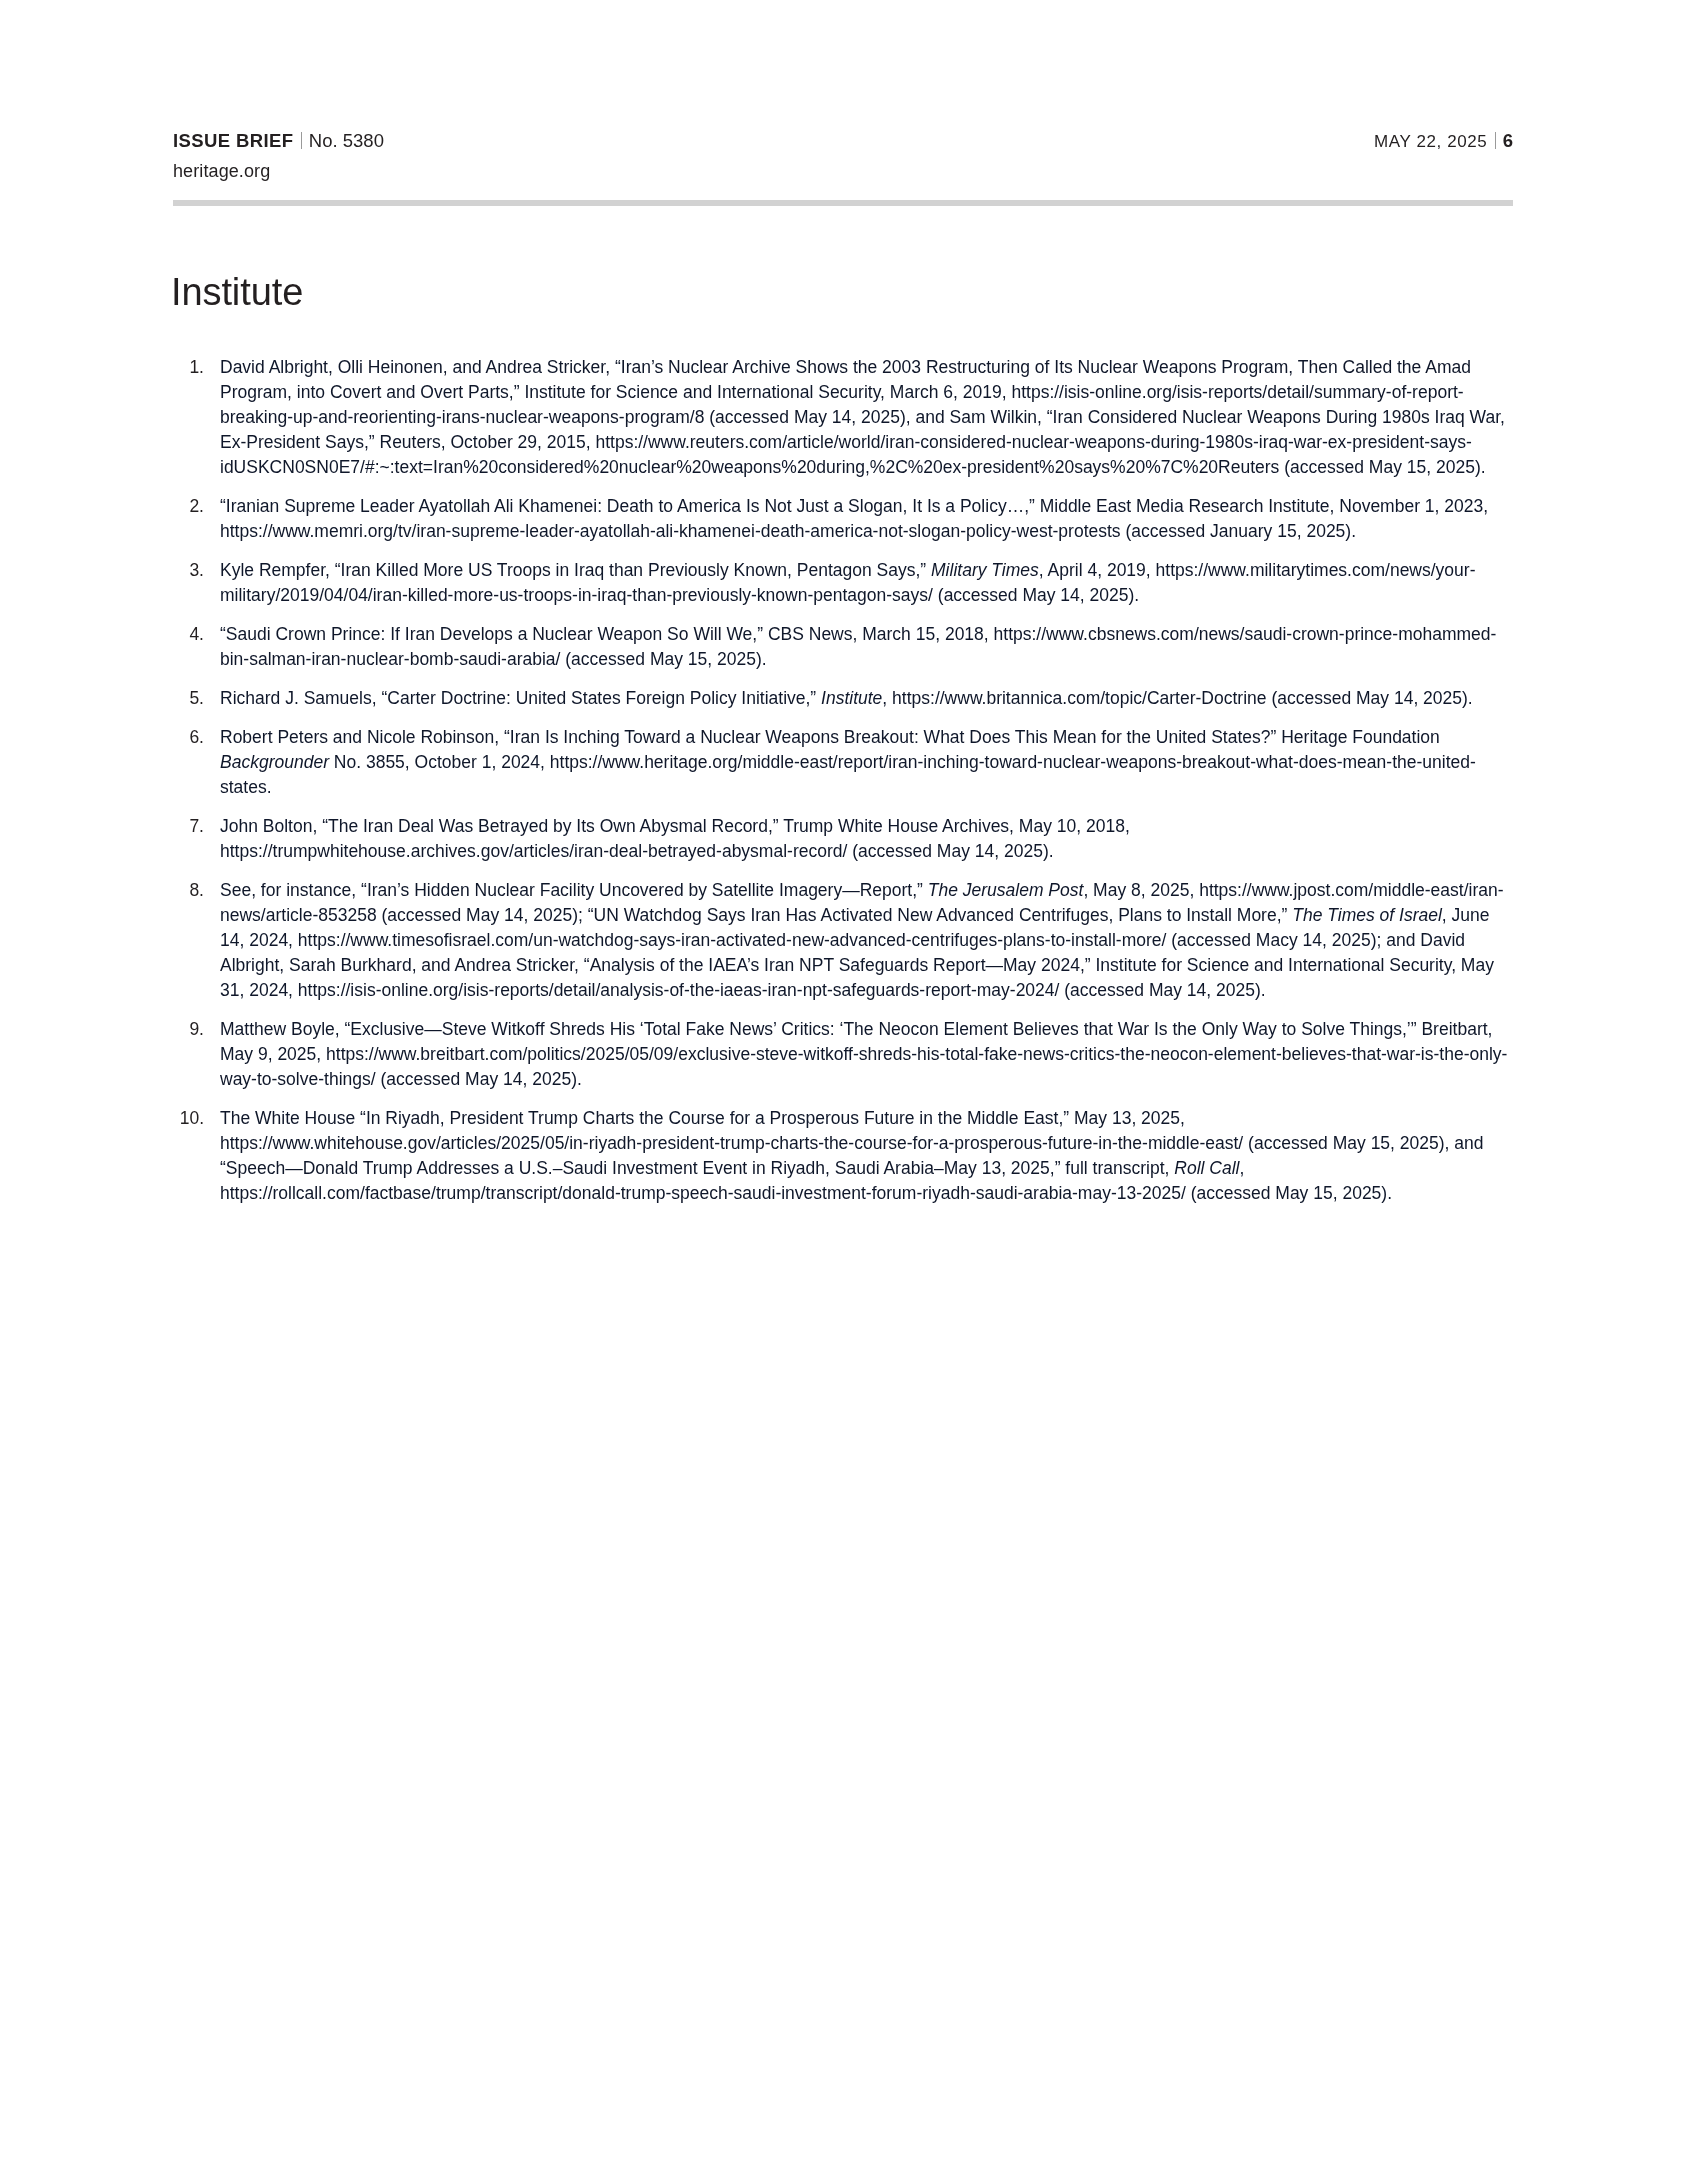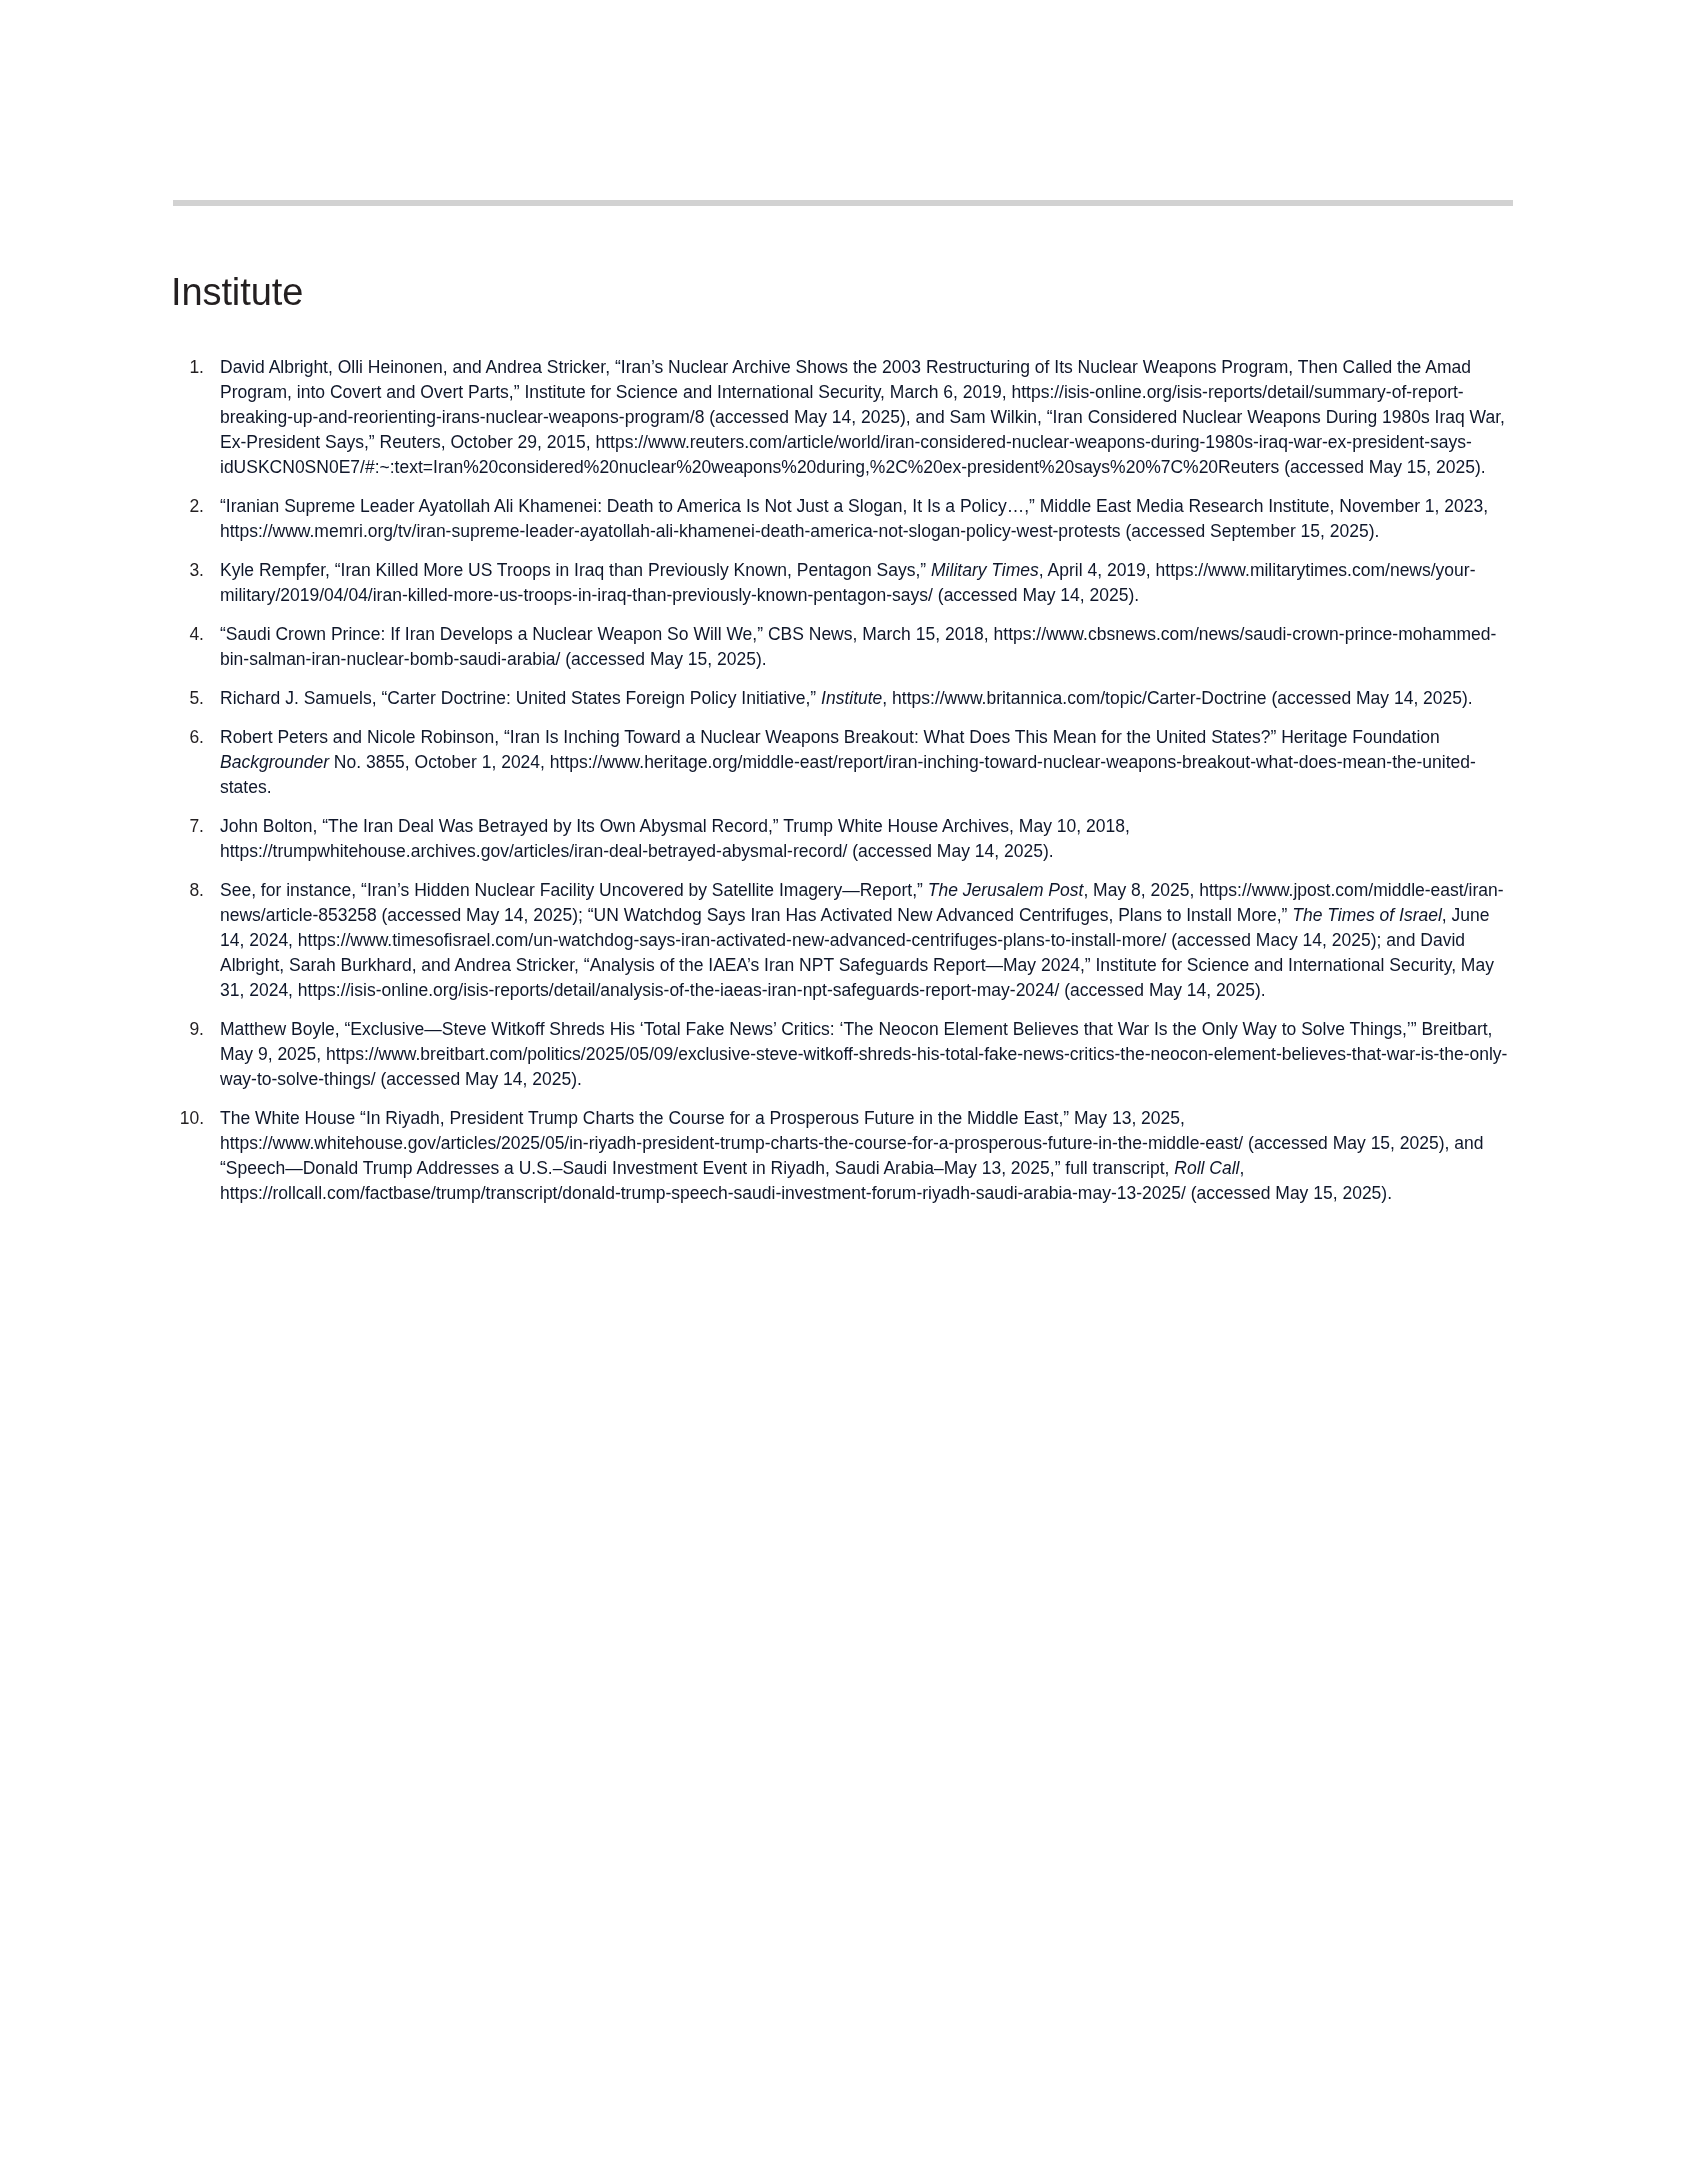--- a/index.html
+++ b/index.html
@@ -137,33 +137,48 @@
   }
   .note-body i {
     font-style: italic;
   }
 </style>
 </head>
 <body>
 
 <div class="page">
 
+  <div class="runhead">
+    <div class="runhead-row">
+      <div class="runhead-left">
+        <span class="brief-label">ISSUE BRIEF</span>
+        <span class="runhead-sep"></span>
+        <span class="brief-number">No. 5380</span>
+      </div>
+      <div class="runhead-right">
+        <span class="runhead-date">MAY 22, 2025</span>
+        <span class="runhead-sep"></span>
+        <span class="runhead-pagenum">6</span>
+      </div>
+    </div>
+    <div class="site-url">heritage.org</div>
+  </div>
 
   <div class="rule"></div>
 
   <div class="endnotes-title">Institute</div>
 
   <div class="notes">
       <div class="note">
         <div class="note-num">1.</div>
         <div class="note-body">David Albright, Olli Heinonen, and Andrea Stricker, “Iran’s Nuclear Archive Shows the 2003 Restructuring of Its Nuclear Weapons Program, Then Called the Amad Program, into Covert and Overt Parts,” Institute for Science and International Security, March 6, 2019, https://isis-online.org/isis-reports/detail/summary-of-report-breaking-up-and-reorienting-irans-nuclear-weapons-program/8 (accessed May 14, 2025), and Sam Wilkin, “Iran Considered Nuclear Weapons During 1980s Iraq War, Ex-President Says,” Reuters, October 29, 2015, https://www.reuters.com/article/world/iran-considered-nuclear-weapons-during-1980s-iraq-war-ex-president-says-idUSKCN0SN0E7/#:~:text=Iran%20considered%20nuclear%20weapons%20during,%2C%20ex-president%20says%20%7C%20Reuters (accessed May 15, 2025).</div>
       </div>
       <div class="note">
         <div class="note-num">2.</div>
-        <div class="note-body">“Iranian Supreme Leader Ayatollah Ali Khamenei: Death to America Is Not Just a Slogan, It Is a Policy…,” Middle East Media Research Institute, November 1, 2023, https://www.memri.org/tv/iran-supreme-leader-ayatollah-ali-khamenei-death-america-not-slogan-policy-west-protests (accessed September 15, 2025).</div>
+        <div class="note-body">“Iranian Supreme Leader Ayatollah Ali Khamenei: Death to America Is Not Just a Slogan, It Is a Policy…,” Middle East Media Research Institute, November 1, 2023, https://www.memri.org/tv/iran-supreme-leader-ayatollah-ali-khamenei-death-america-not-slogan-policy-west-protests (accessed January 15, 2025).</div>
       </div>
       <div class="note">
         <div class="note-num">3.</div>
         <div class="note-body">Kyle Rempfer, “Iran Killed More US Troops in Iraq than Previously Known, Pentagon Says,” <i>Military Times</i>, April 4, 2019, https://www.militarytimes.com/news/your-military/2019/04/04/iran-killed-more-us-troops-in-iraq-than-previously-known-pentagon-says/ (accessed May 14, 2025).</div>
       </div>
       <div class="note">
         <div class="note-num">4.</div>
         <div class="note-body">“Saudi Crown Prince: If Iran Develops a Nuclear Weapon So Will We,” CBS News, March 15, 2018, https://www.cbsnews.com/news/saudi-crown-prince-mohammed-bin-salman-iran-nuclear-bomb-saudi-arabia/ (accessed May 15, 2025).</div>
       </div>
       <div class="note">

